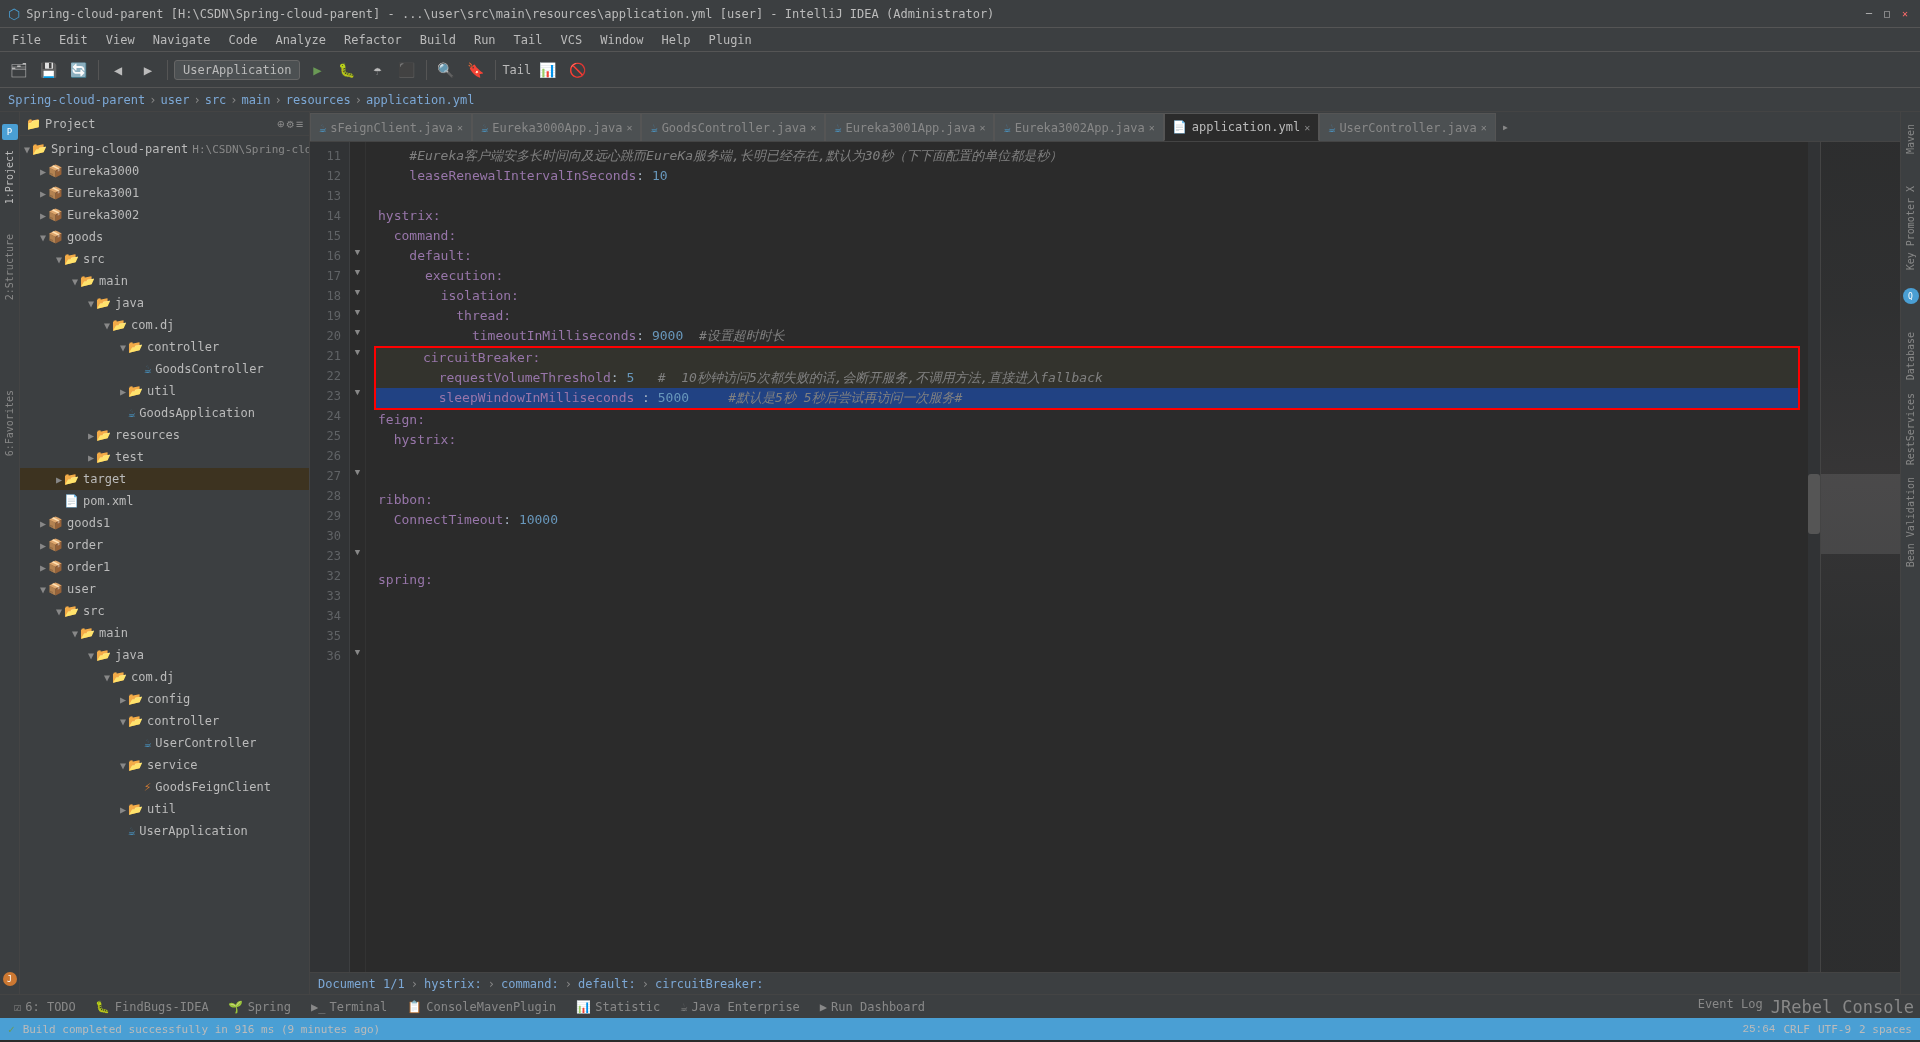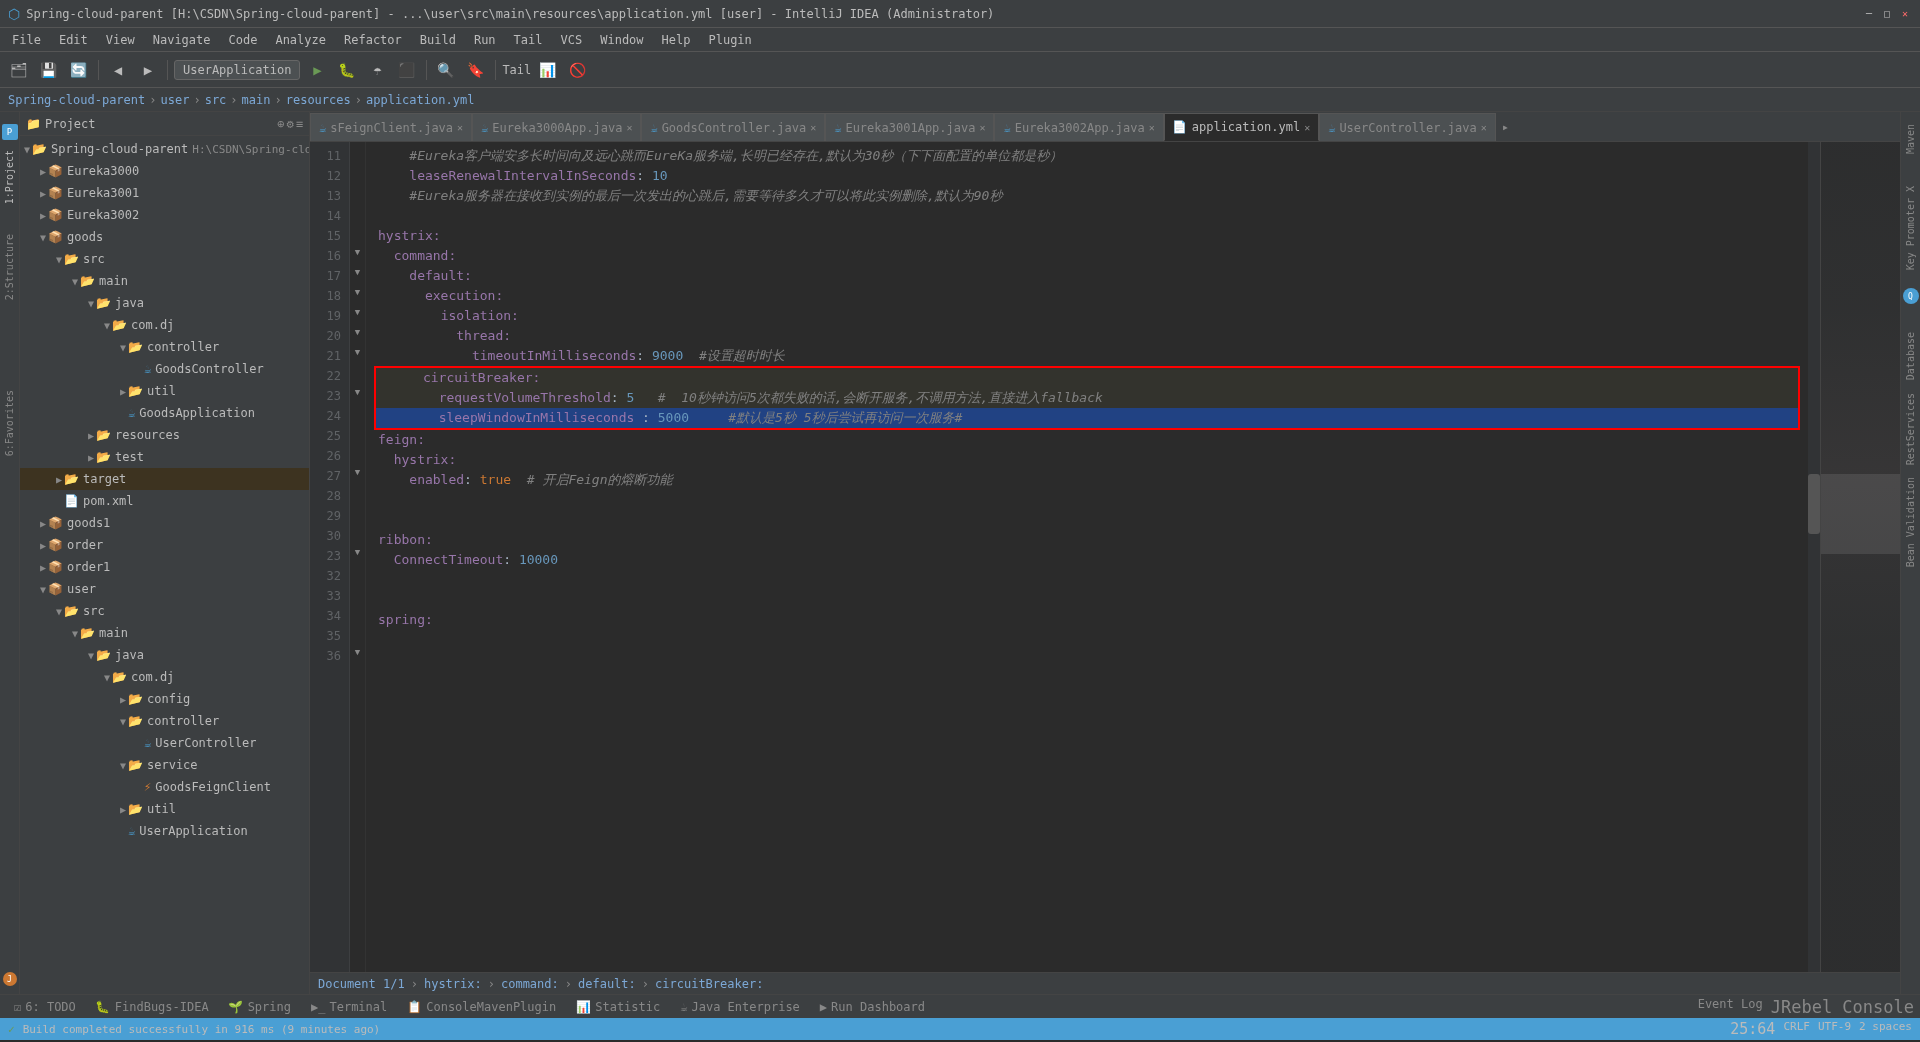--- a/index.html
+++ b/index.html
@@ -808,23 +808,20 @@
       <div id="code-area">
 
         <div class="code-line">
           <span class="comment">    #Eureka客户端安多长时间向及远心跳而EureKa服务端,长明已经存在,默认为30秒（下下面配置的单位都是秒）</span>
         </div>
 
         <div class="code-line">
           <span>    <span class="key">leaseRenewalIntervalInSeconds</span><span class="colon">: </span><span class="val-num">10</span></span>
         </div>
 
-        <div class="code-line">
-          <span class="comment">    #Eureka服务器在接收到实例的最后一次发出的心跳后,需要等待多久才可以将此实例删除,默认为90秒</span>
-        </div>
 
 
         <div class="code-line">&nbsp;</div>
 
         <div class="code-line">
           <span class="key">hystrix:</span>
         </div>
 
         <div class="code-line">
           <span>  <span class="key">command:</span></span>
@@ -866,23 +863,20 @@
         </div>
 
         <div class="code-line">
           <span class="key">feign:</span>
         </div>
 
         <div class="code-line">
           <span>  <span class="key">hystrix:</span></span>
         </div>
 
-        <div class="code-line">
-          <span>    <span class="key">enabled</span><span class="colon">: </span><span class="val-bool">true</span>  <span class="comment"># 开启Feign的熔断功能</span></span>
-        </div>
 
         <div class="code-line">&nbsp;</div>
 
         <div class="code-line">&nbsp;</div>
 
         <div class="code-line">
           <span class="key">ribbon:</span>
         </div>
 
 
@@ -968,18 +962,18 @@
   <div style="margin-left:auto; display:flex; gap:8px;">
     <span style="color:#888; cursor:pointer; font-size:12px;">Event Log</span>
     <span style="color:#888; cursor:pointer; font-size:17px;">JRebel Console</span>
   </div>
 </div>
 
 <div id="status-bar">
   <span style="color:#6a9955;">✓</span>
   <span style="color:#bbbbbb; font-size:11px;">Build completed successfully in 916 ms (9 minutes ago)</span>
   <div class="status-right">
-    <span style="color:#bbbbbb; font-size:15px; cursor:pointer;">25:64</span>
+    <span style="color:#bbbbbb; font-size:11px; cursor:pointer;font-family:Liberation Mono, monospace;">25:64</span>
     <span style="color:#bbbbbb; font-size:11px; cursor:pointer;">CRLF</span>
     <span style="color:#bbbbbb; font-size:11px; cursor:pointer;">UTF-9</span>
     <span style="color:#bbbbbb; font-size:11px; cursor:pointer;">2 spaces</span>
   </div>
 </div>
 
 </body></html>

